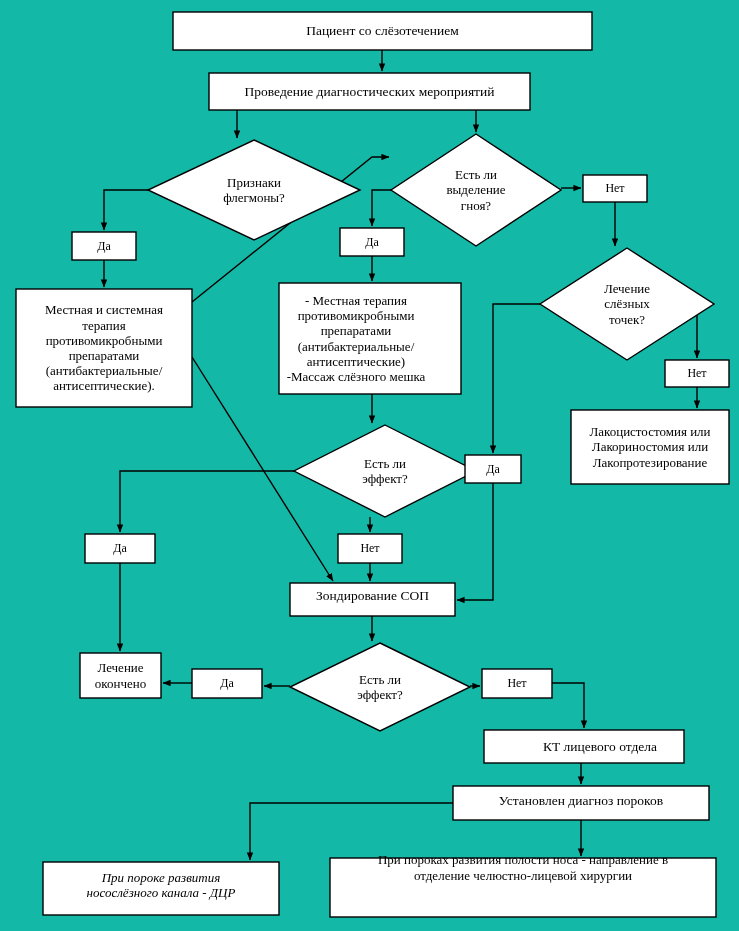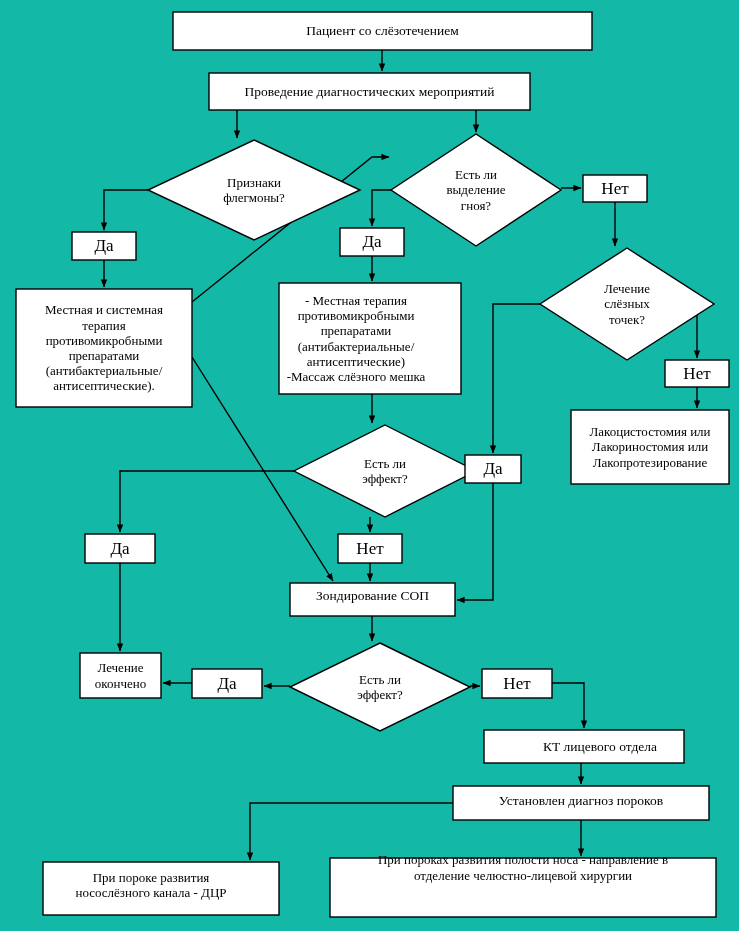--- a/index.html
+++ b/index.html
@@ -39,21 +39,21 @@
     justify-content: center;
     text-align: center;
     color: #000000;
     line-height: 1.17;
     box-sizing: border-box;
     pointer-events: none;
     white-space: pre-line;
   }
   .fc-label.process  { font-size: 13.5px; }
   .fc-label.decision { font-size: 13px; }
-  .fc-label.small    { font-size: 17px; }
+  .fc-label.small    { font-size: 12px; }
   .fc-label.multi    { font-size: 13px; }
 </style>
 </head>
 <body>
 
 <div id="flowchart-root">
   <svg class="fc-canvas" viewBox="0 0 739 931" preserveAspectRatio="none" aria-hidden="true">
     <defs>
       <marker id="arrowhead" markerWidth="9" markerHeight="9" refX="7.6" refY="3.2" orient="auto" markerUnits="userSpaceOnUse">
         <path d="M0,0 L8,3.2 L0,6.4 z" fill="#000000"></path>
@@ -154,18 +154,18 @@
       <div class="fc-label small" style="left: 338px; top: 534px; width: 64px; height: 29px;">Нет</div>
       <div class="fc-label process" style="left: 290px; top: 583px; width: 165px; height: 25px;">Зондирование СОП</div>
       <div class="fc-label multi" style="left: 80px; top: 653px; width: 81px; height: 45px; border-radius: 11px;">Лечение
 окончено</div>
       <div class="fc-label small" style="left: 192px; top: 669px; width: 70px; height: 29px;">Да</div>
       <div class="fc-label decision" style="left: 290px; top: 643px; width: 180px; height: 88px;">Есть ли
 эффект?</div>
       <div class="fc-label small" style="left: 482px; top: 669px; width: 70px; height: 29px;">Нет</div>
       <div class="fc-label process" style="left: 484px; top: 730px; width: 200px; height: 33px; padding-left: 32px;">КТ лицевого отдела</div>
       <div class="fc-label process" style="left: 453px; top: 786px; width: 256px; height: 30px;">Установлен диагноз пороков</div>
-      <div class="fc-label multi" style="left: 33px; top: 862px; width: 236px; height: 46px;">При пороке развития
+      <div class="fc-label multi" style="left: 43px; top: 862px; width: 236px; height: 46px; font-style: italic;">При пороке развития
 носослёзного канала - ДЦР</div>
       <div class="fc-label multi" style="left: 330px; top: 838px; width: 386px; height: 59px;">При пороках развития полости носа - направление в
 отделение челюстно-лицевой хирургии</div>
     </div>
 </div>
 
 </body></html>

